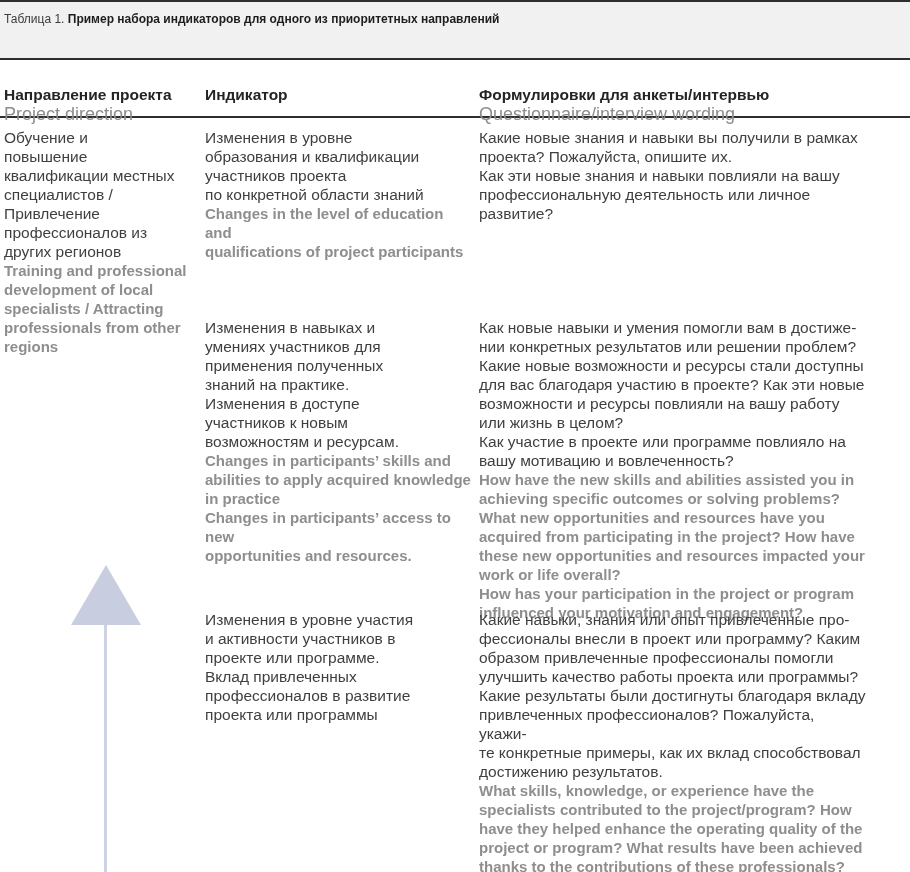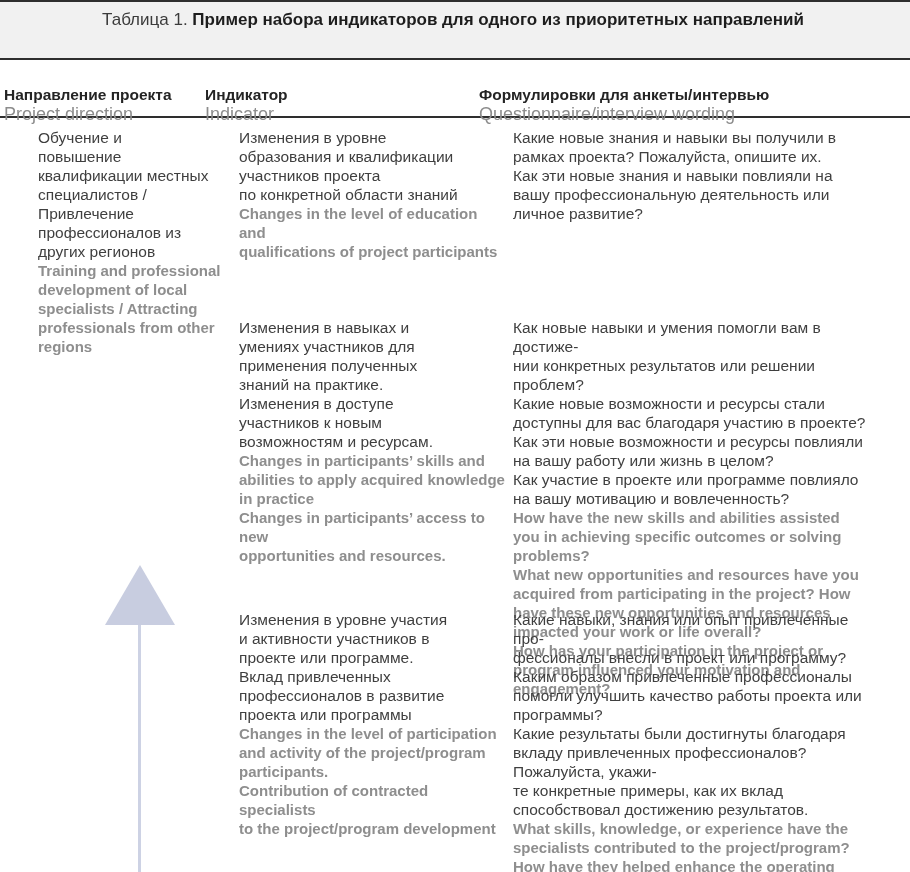--- a/index.html
+++ b/index.html
@@ -9,41 +9,41 @@
   }
   
   .caption {
     background:#f1f1f1;
     border-top:2px solid #2e2e2e;
     border-bottom:2px solid #2e2e2e;
     padding:7px 8px 7px 4px;
     box-sizing:border-box;
     height:60px;
   }
-  .cap-line { font-size:17px; line-height:21px; white-space:nowrap;text-align:center; }
+  .cap-line { font-size:12px; line-height:21px; white-space:nowrap; }
   .cap-label-ru { color:#3b3b3b; }
   .cap-title-ru { font-weight:bold; color:#1d1d1d; }
   .cap-label-en { color:#4f5e6a; display:inline-block; width:86px; }
   .cap-title-en { font-weight:bold; color:#4f5e6a; }
   
   .thead {
     display:grid; grid-template-columns:201px 274px 1fr;
     height:58px; box-sizing:border-box; padding-top:24px;
     border-bottom:2px solid #2e2e2e; background:#ffffff;
   }
   .th { padding-left:4px; }
   .th-ru { font-weight:bold; font-size:15.5px; line-height:21px; color:#242424; }
   .th-en { font-size:18px; line-height:18px; color:#8c8c8c; }
   
   .tbody {
     position:relative;
     display:grid;
     grid-template-columns:201px 274px 1fr;
     grid-template-rows:190px 292px auto;
-    height:754px; box-sizing:border-box;margin-left:34px;
+    height:754px; box-sizing:border-box;
   }
   .cell { padding:10px 4px 0 4px; box-sizing:border-box; }
   .col3 { padding-right:44px; }
   .ru-text { font-size:15.5px; line-height:19px; color:#3f3f3f; white-space:pre-line; }
   .en-text { font-size:15px; line-height:19px; color:#8e8e8e; white-space:pre-line;font-weight:bold; }
   
   .arrow-head {
     position:absolute; left:71px; top:447px; width:0; height:0;
     border-left:35px solid transparent; border-right:35px solid transparent;
     border-bottom:60px solid #c8cde0;
@@ -63,21 +63,20 @@
   </div>
 </div>
 
 <div class="thead">
   <div class="th">
     <div class="th-ru">Направление проекта</div>
     <div class="th-en">Project direction</div>
   </div>
   <div class="th">
     <div class="th-ru">Индикатор</div>
-    <div class="th-en">Indicator</div>
   </div>
   <div class="th">
     <div class="th-ru">Формулировки для анкеты/интервью</div>
     <div class="th-en">Questionnaire/interview wording</div>
   </div>
 </div>
 
 <div class="tbody">
 
   <div class="cell" style="grid-column:1; grid-row:1;">
@@ -131,25 +130,20 @@
 How has your participation in the project or program influenced your motivation and engagement?</div>
   </div>
 
   <div class="cell" style="grid-column:2; grid-row:3;">
     <div class="ru-text">Изменения в уровне участия
 и активности участников в
 проекте или программе.
 Вклад привлеченных
 профессионалов в развитие
 проекта или программы</div>
-    <div class="en-text">Changes in the level of participation
-and activity of the project/program
-participants.
-Contribution of contracted specialists
-to the project/program development</div>
   </div>
   <div class="cell col3" style="grid-column:3; grid-row:3;">
     <div class="ru-text">Какие навыки, знания или опыт привлеченные про-
 фессионалы внесли в проект или программу? Каким образом привлеченные профессионалы помогли улучшить качество работы проекта или программы?
 Какие результаты были достигнуты благодаря вкладу привлеченных профессионалов? Пожалуйста, укажи-
 те конкретные примеры, как их вклад способствовал достижению результатов.</div>
     <div class="en-text">What skills, knowledge, or experience have the specialists contributed to the project/program? How have they helped enhance the operating quality of the project or program? What results have been achieved thanks to the contributions of these professionals? Please provide specific examples of how their involvement facilitated the achievement of results.</div>
   </div>
 
   <div class="arrow-head"></div>

